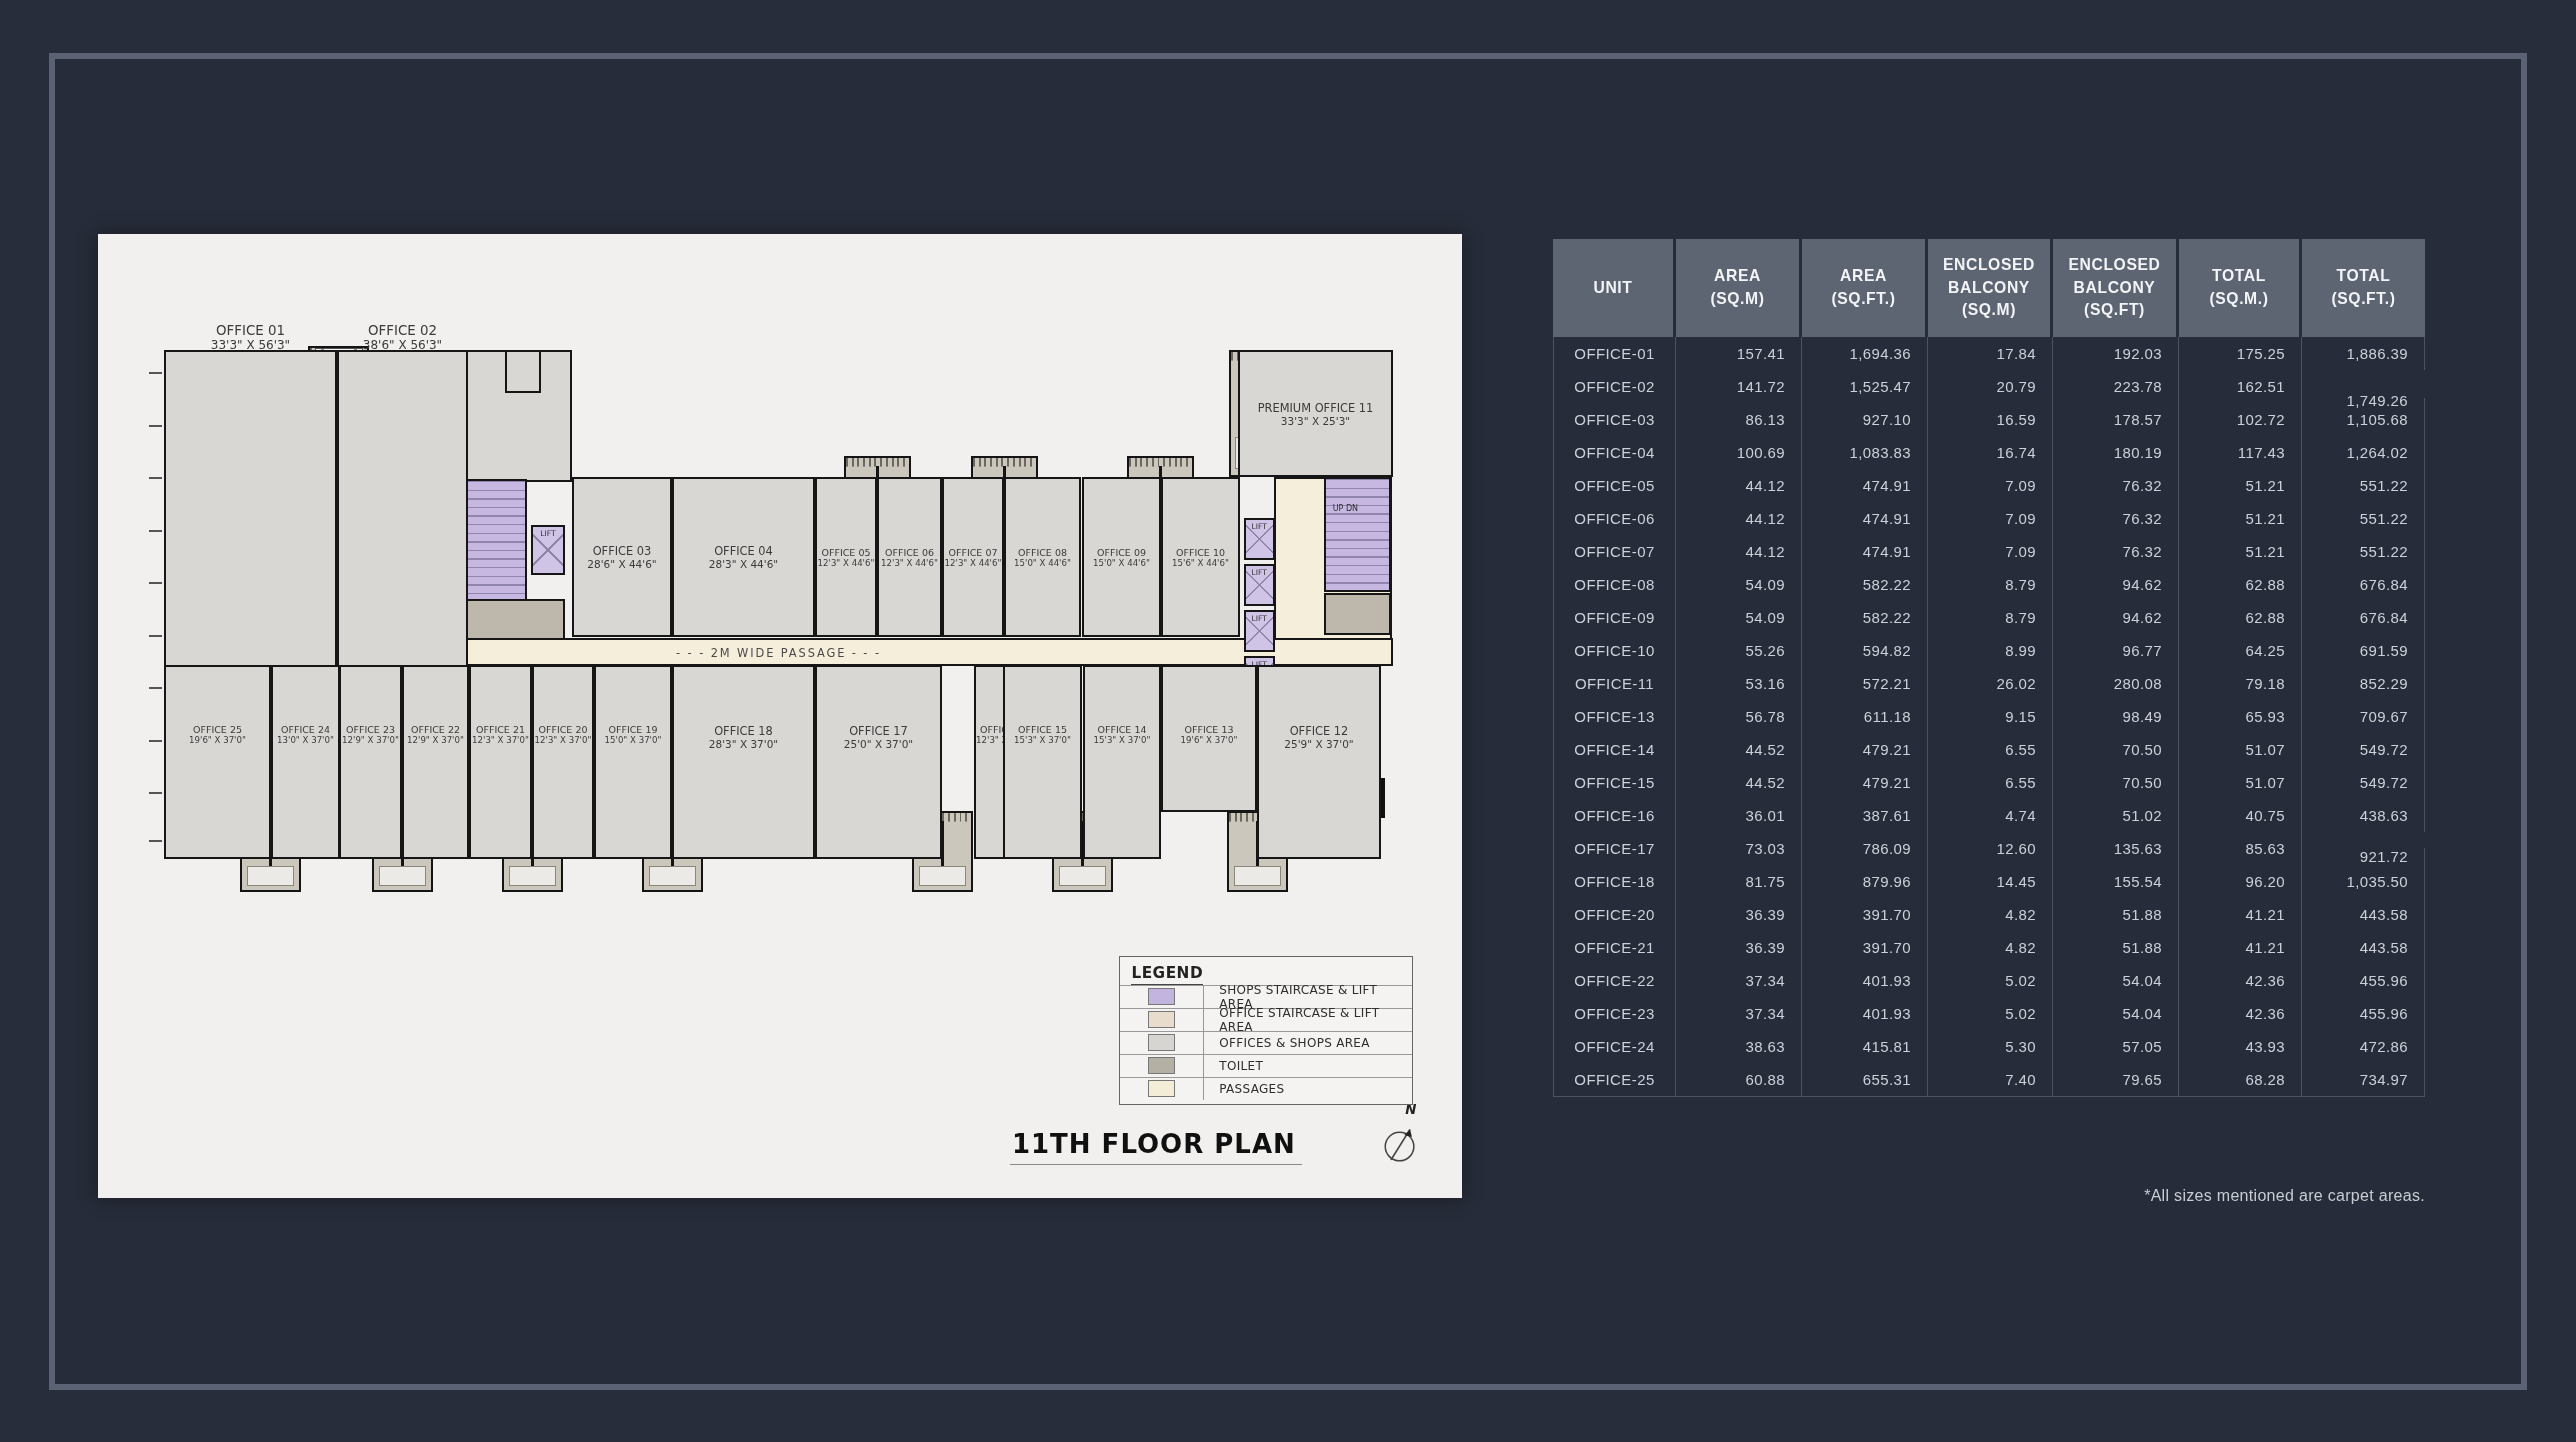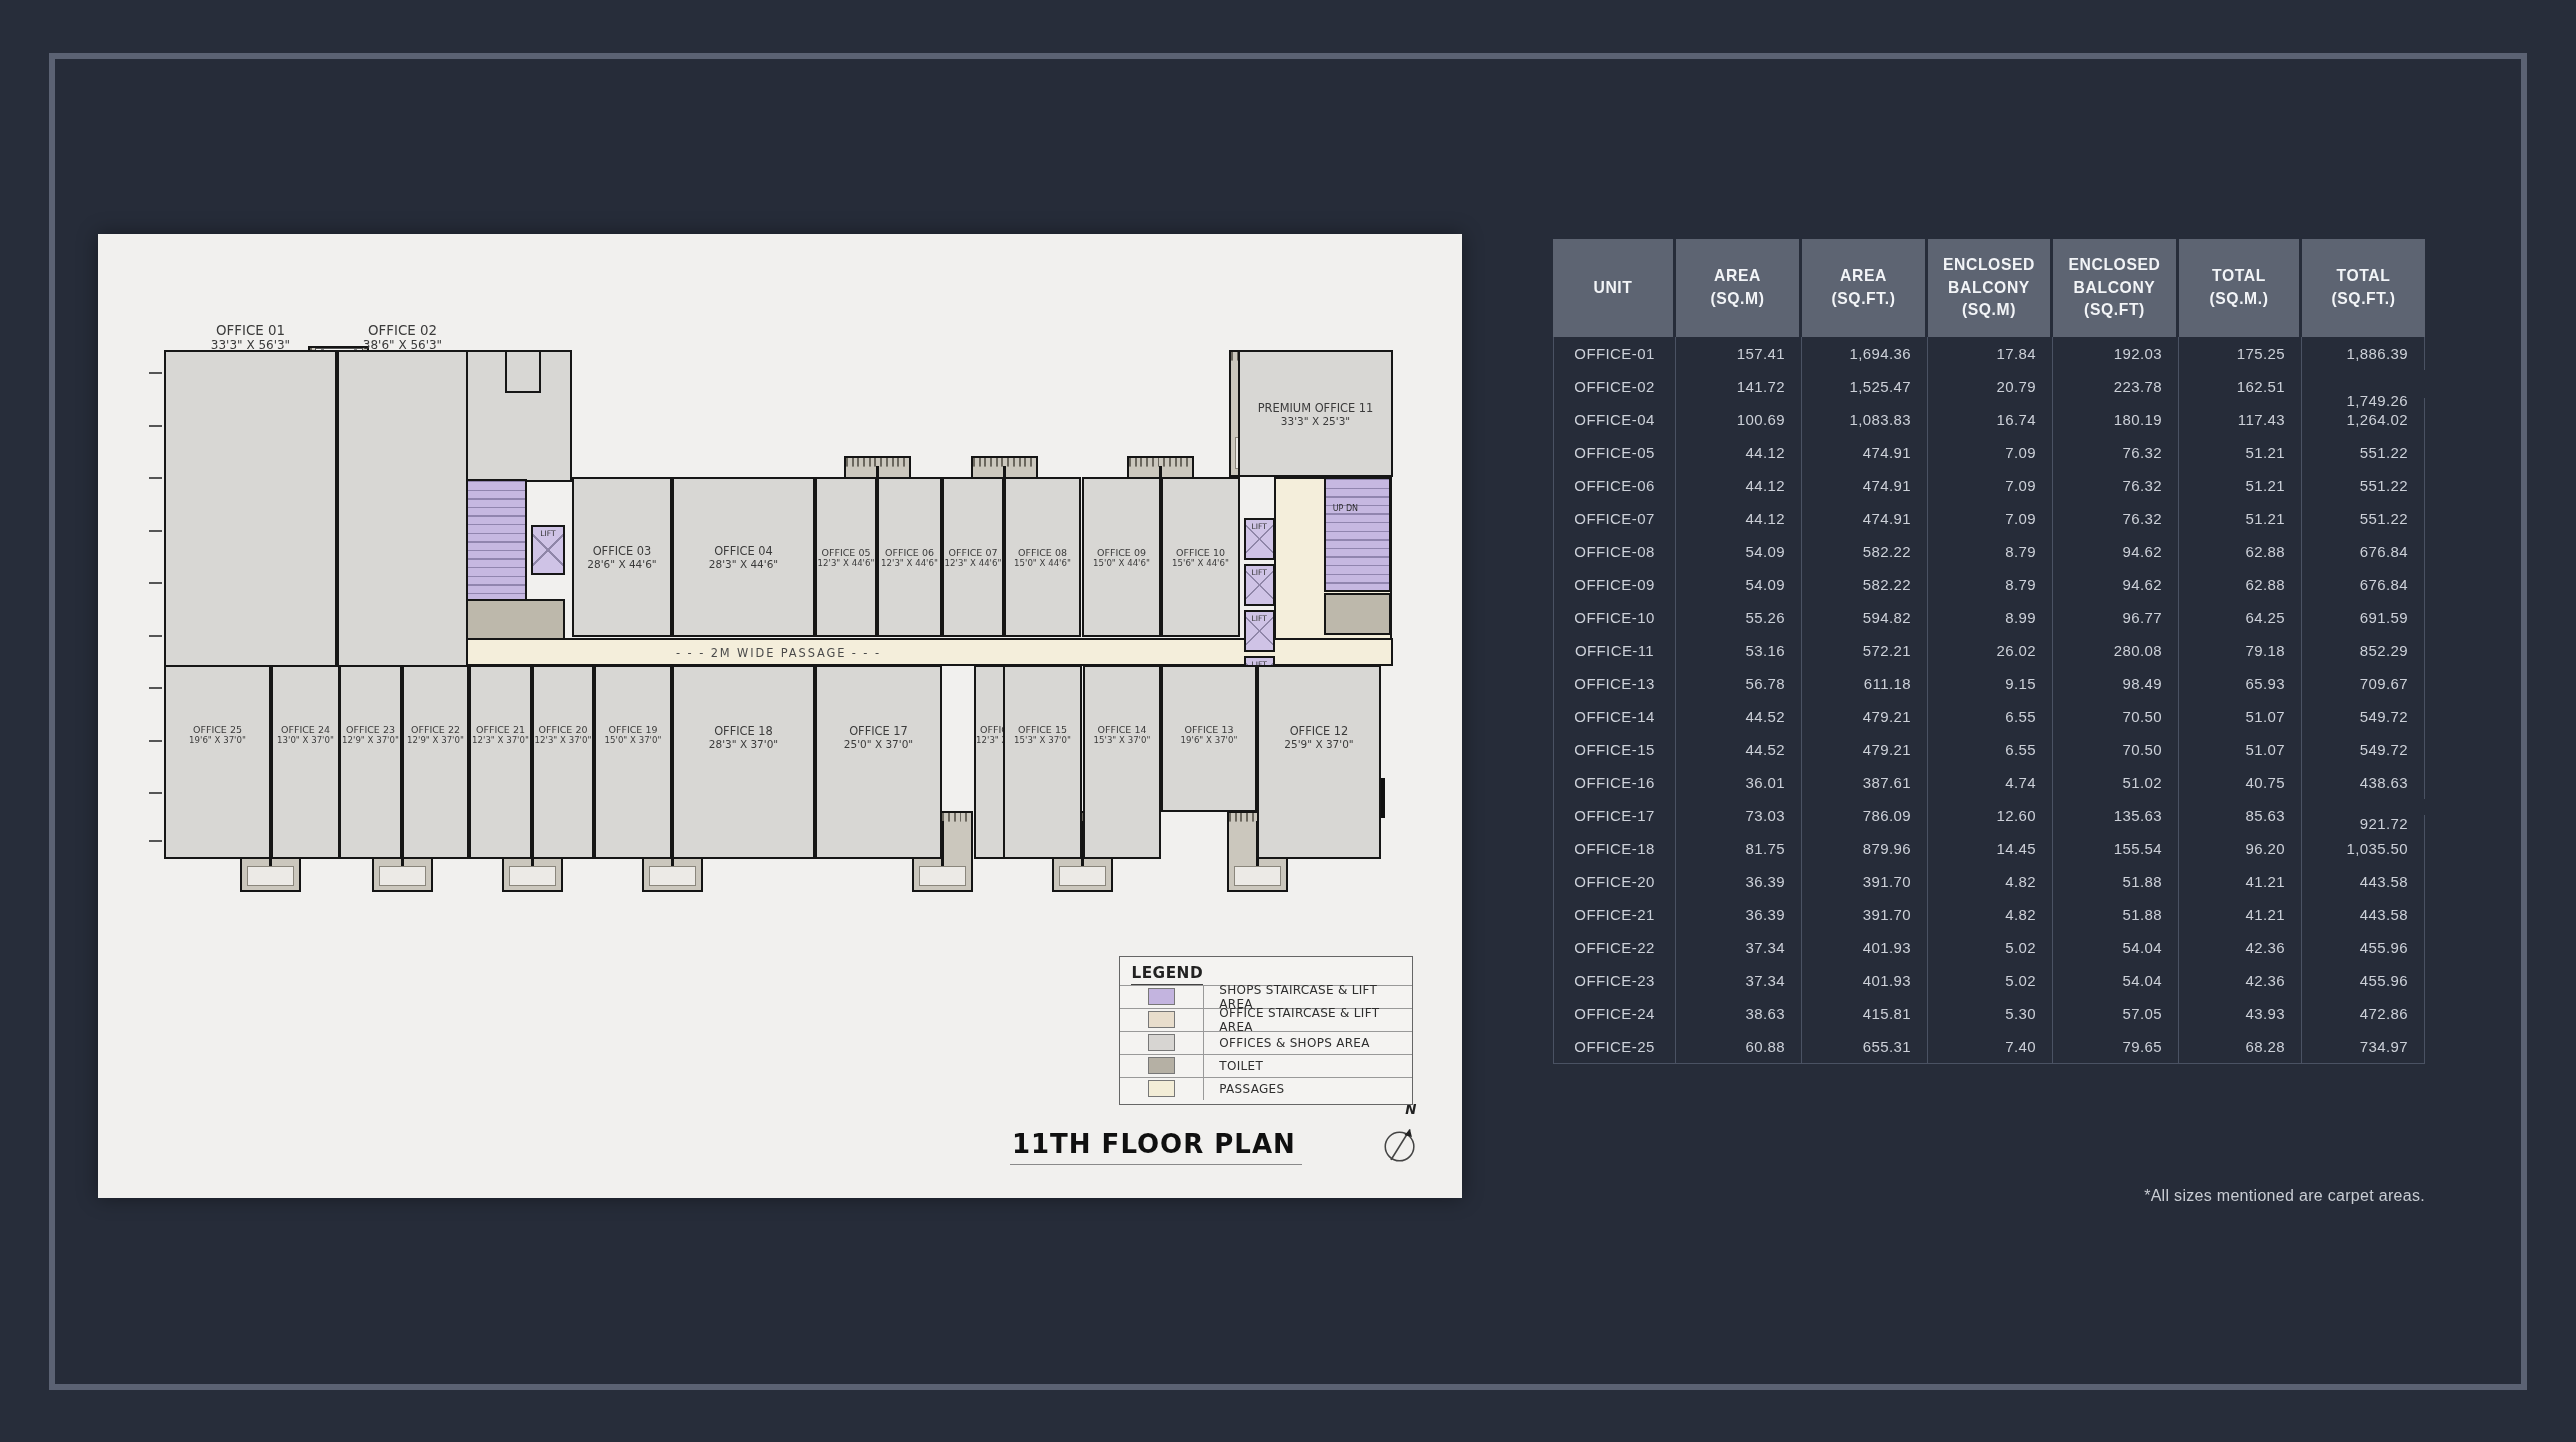--- a/index.html
+++ b/index.html
@@ -329,20 +329,29 @@
         <div class="tr">
           <div class="td" style="width: 123px;">OFFICE-02</div>
           <div class="td num" style="width: 126px;">141.72</div>
           <div class="td num" style="width: 126px;">1,525.47</div>
           <div class="td num" style="width: 125px;">20.79</div>
           <div class="td num" style="width: 126px;">223.78</div>
           <div class="td num" style="width: 123px;">162.51</div>
           <div class="td num" style="width: 123px; margin-top: 28px;">1,749.26</div>
         </div>
         <div class="tr">
+          <div class="td" style="width: 123px;">OFFICE-03</div>
+          <div class="td num" style="width: 126px;">86.13</div>
+          <div class="td num" style="width: 126px;">927.10</div>
+          <div class="td num" style="width: 125px;">16.59</div>
+          <div class="td num" style="width: 126px;">178.57</div>
+          <div class="td num" style="width: 123px;">102.72</div>
+          <div class="td num" style="width: 123px;">1,105.68</div>
+        </div>
+        <div class="tr">
           <div class="td" style="width: 123px;">OFFICE-04</div>
           <div class="td num" style="width: 126px;">100.69</div>
           <div class="td num" style="width: 126px;">1,083.83</div>
           <div class="td num" style="width: 125px;">16.74</div>
           <div class="td num" style="width: 126px;">180.19</div>
           <div class="td num" style="width: 123px;">117.43</div>
           <div class="td num" style="width: 123px;">1,264.02</div>
         </div>
         <div class="tr">
           <div class="td" style="width: 123px;">OFFICE-05</div>

